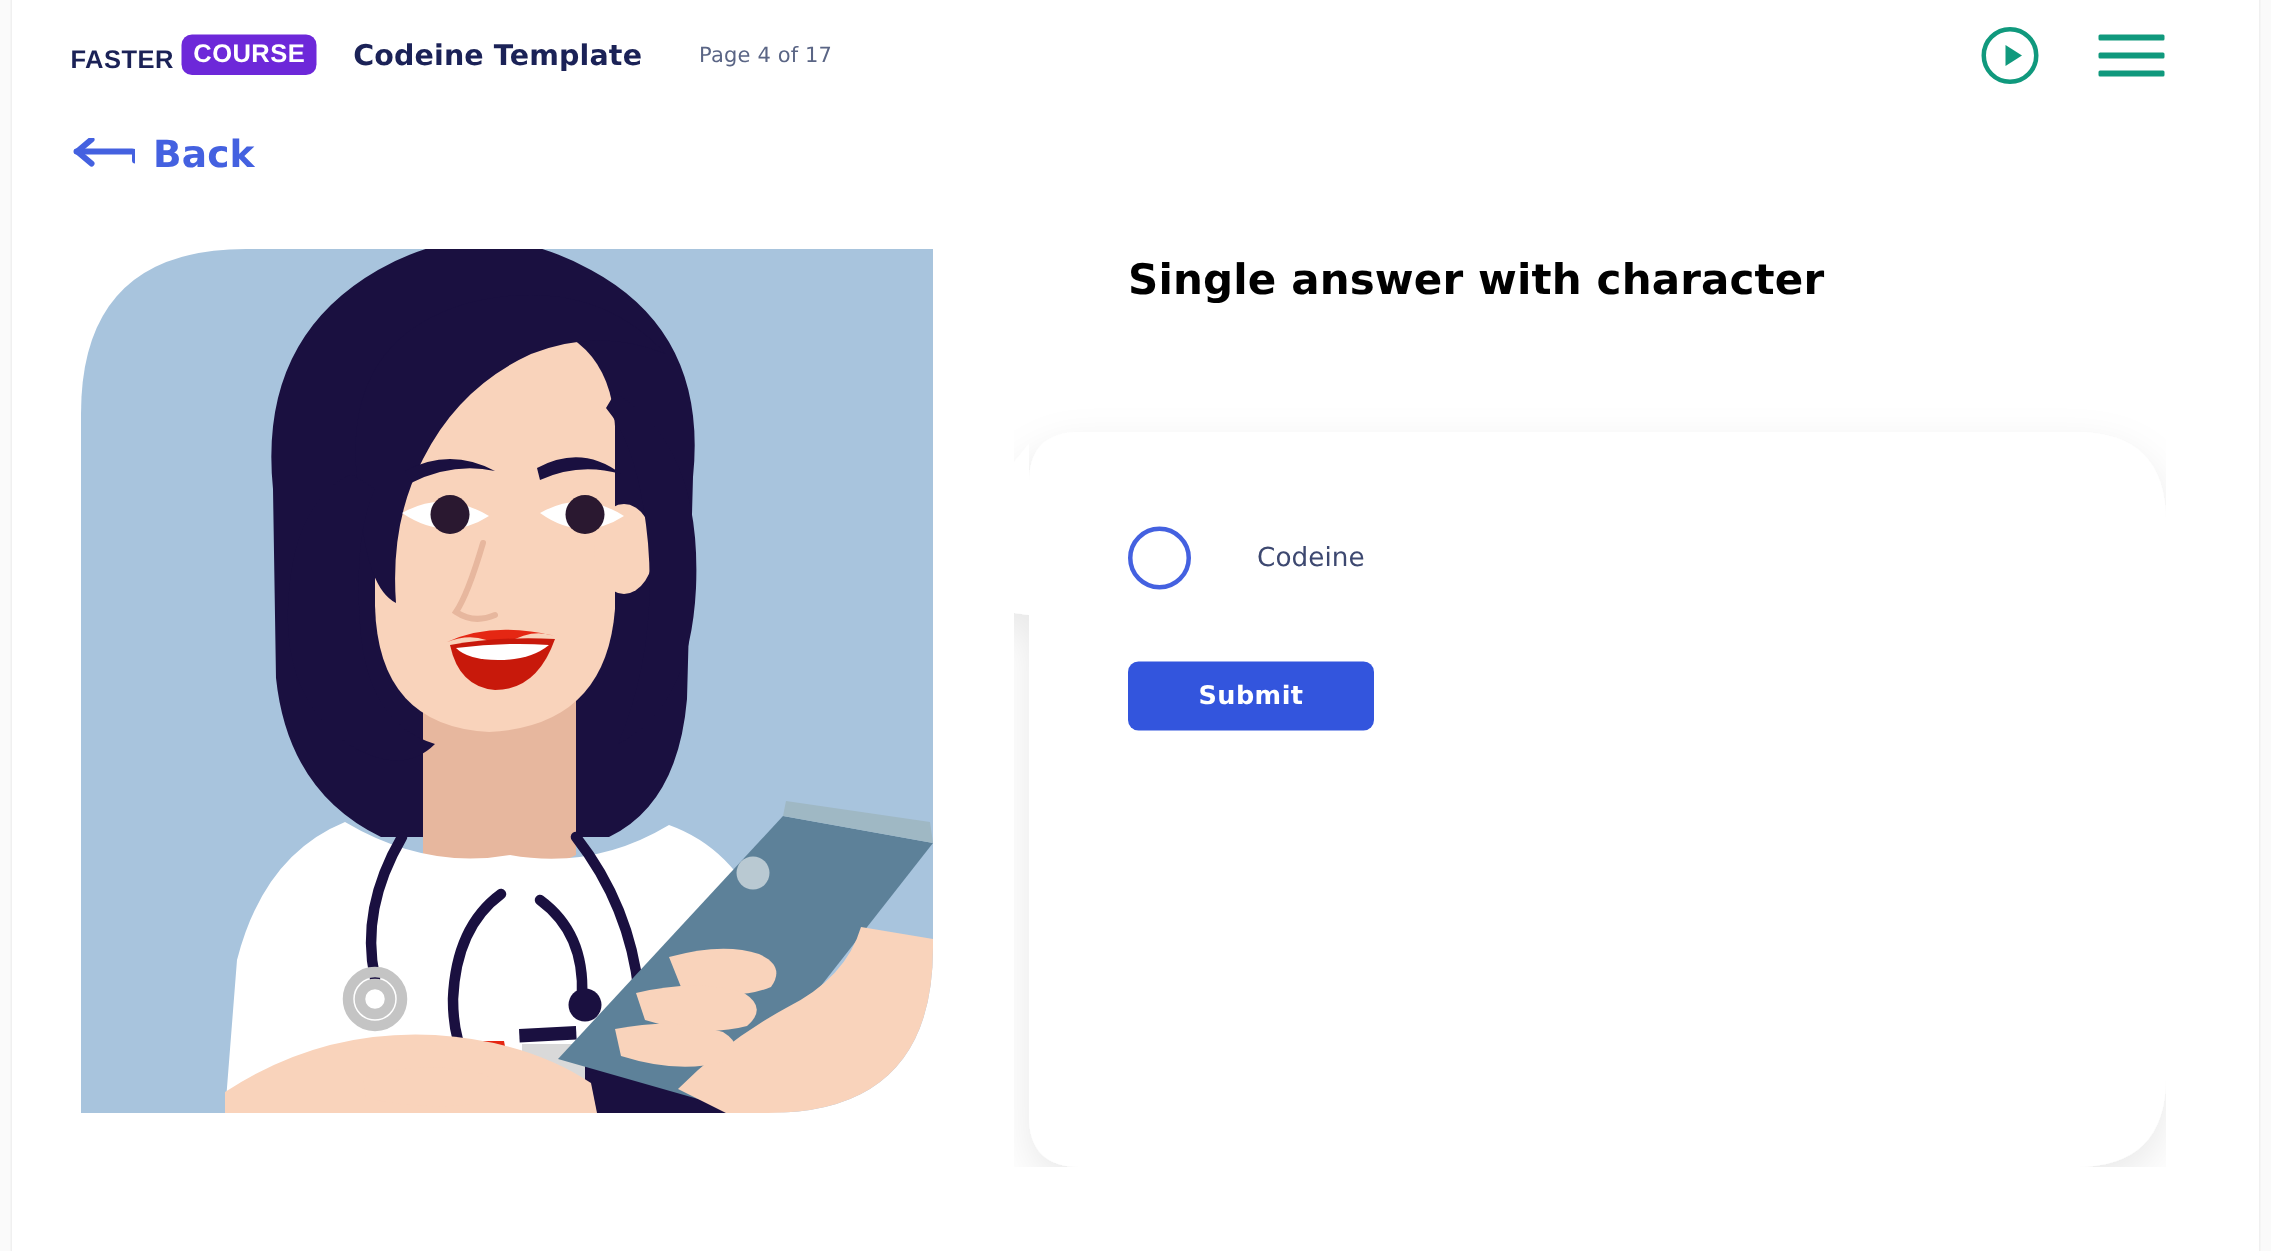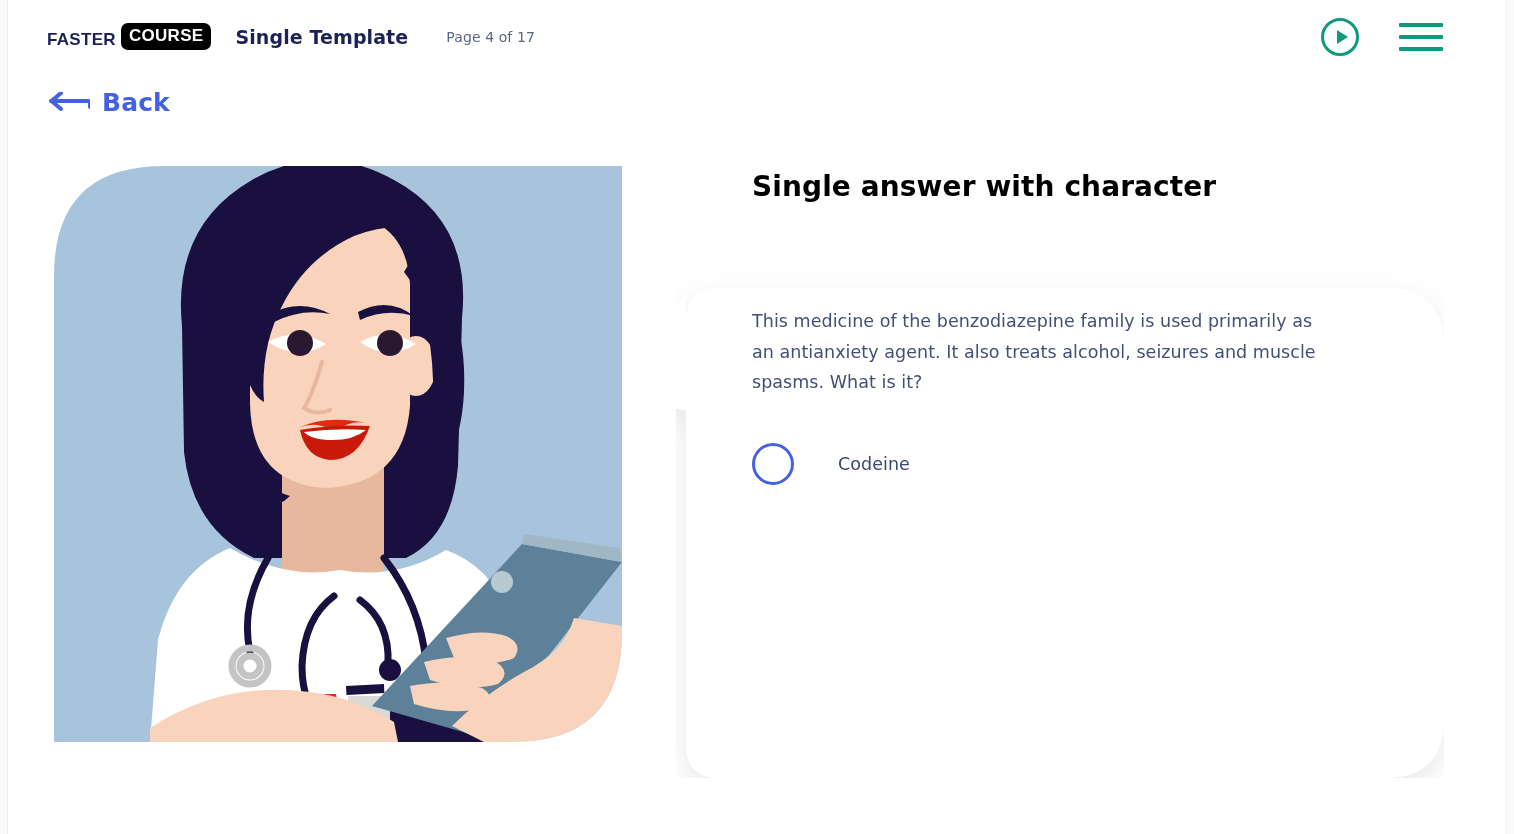--- a/index.html
+++ b/index.html
@@ -51,21 +51,21 @@
     font-weight: 700;
     letter-spacing: 0.3px;
     color: #1b2257;
     font-family: "Liberation Sans", sans-serif;
   }
   .logo-course {
     font-size: 17px;
     font-weight: 700;
     letter-spacing: 0.3px;
     color: #ffffff;
-    background: #000000;
+    background: #6d28d9;
     border-radius: 7px;
     padding: 3px 8px 4px 8px;
     margin-left: 5px;
     font-family: "Liberation Sans", sans-serif;
   }
 
   .template-title {
     margin-left: 24px;
     font-size: 19px;
     font-weight: 700;
@@ -241,21 +241,21 @@
 <div class="page-edge-left"></div>
 <div class="page-edge-right"></div>
 
 <div class="header">
 
   <div class="logo">
     <span class="logo-faster">FASTER</span>
     <span class="logo-course">COURSE</span>
   </div>
 
-  <div class="template-title">Single Template</div>
+  <div class="template-title">Codeine Template</div>
   <div class="page-counter">Page 4 of 17</div>
 
   <div class="header-actions">
     <div class="play-btn">
       <div class="play-tri"></div>
     </div>
     <div class="hamburger">
       <span></span>
       <span></span>
       <span></span>
@@ -350,26 +350,26 @@
       <filter id="cardshadow" x="-12%" y="-12%" width="130%" height="130%">
         <feDropShadow dx="0" dy="10" stdDeviation="14" flood-color="#000000" flood-opacity="0.09"></feDropShadow>
       </filter>
     </defs>
     <path filter="url(#cardshadow)" d="M10 52 Q10 18 44 18 H708 Q768 18 768 78 V448 Q768 508 708 508 H44 Q10 508 10 474 V140 L-74 128 L10 26 Z" fill="#ffffff"></path>
   </svg>
 </div>
 
 <div class="card-content">
 
-  <div class="question-text">This medicine of the benzodiazepine family is used primarily as an antianxiety agent. It also treats alcohol, seizures and muscle spasms. What is it?</div>
 
   <div class="options">
 
 
 
     <div class="option">
       <div class="radio"></div>
       <span class="option-label">Codeine</span>
     </div>
 
   </div>
 
+  <button class="submit-btn">Submit</button>
 </div>
 
 </body></html>

